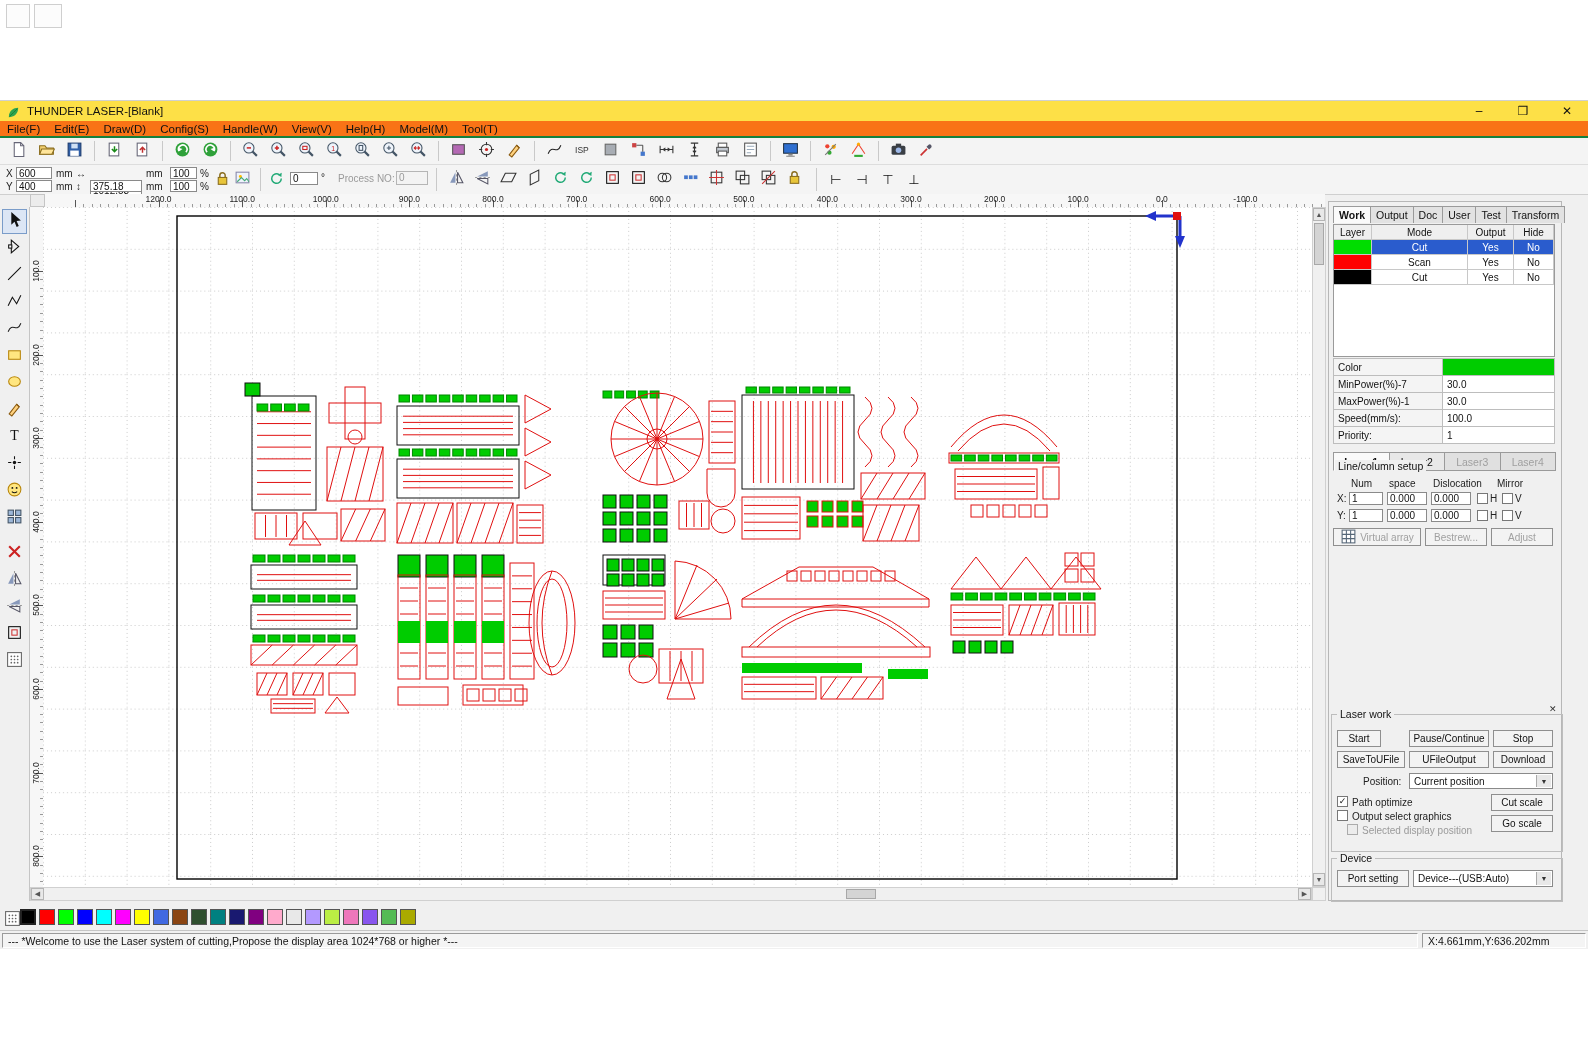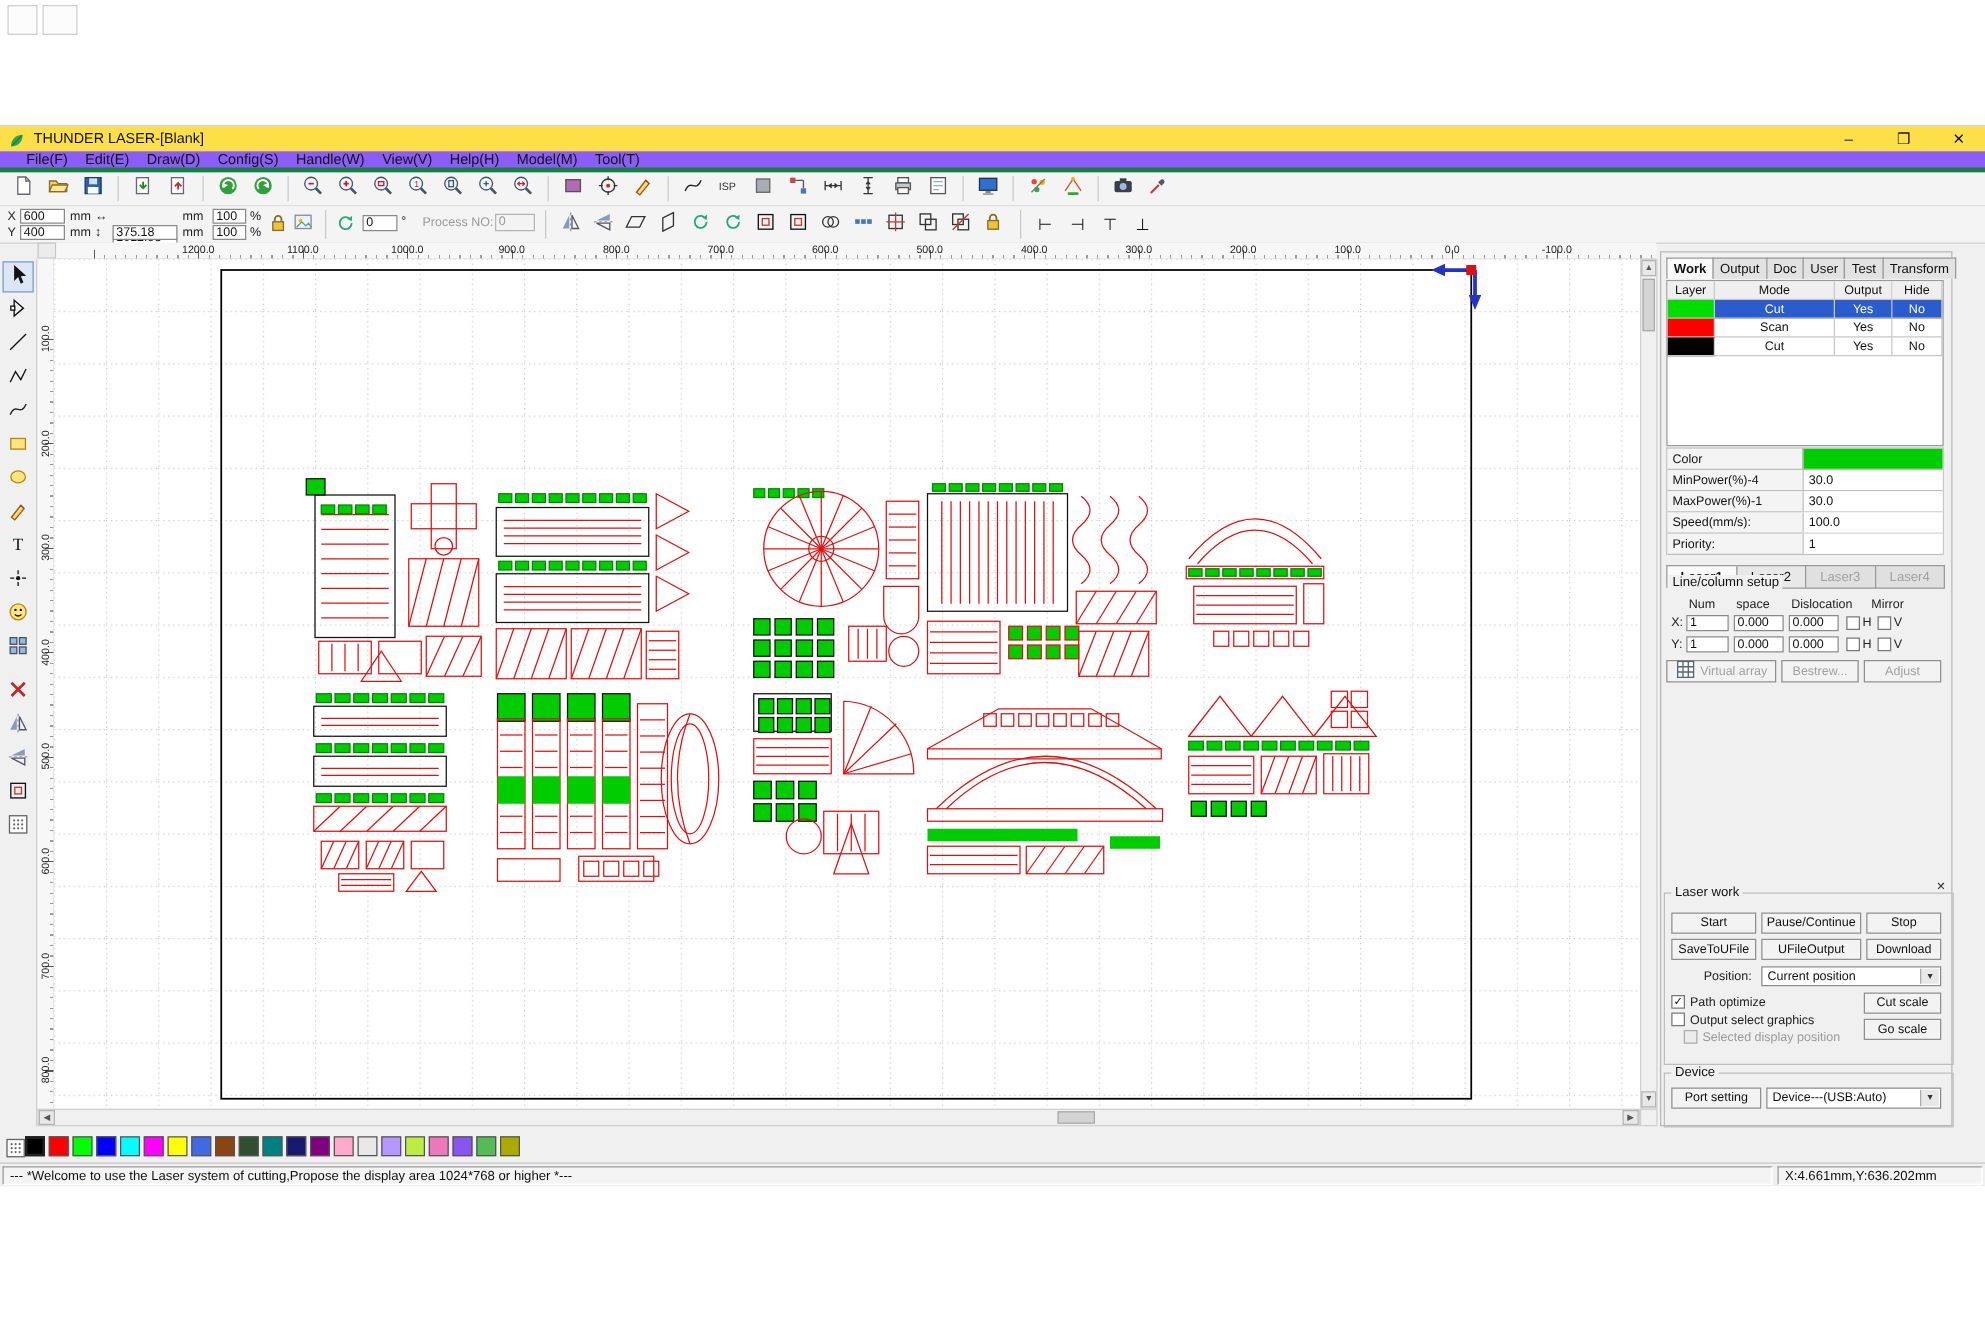--- a/index.html
+++ b/index.html
@@ -5,21 +5,21 @@
   html,body{margin:0;padding:0}
   body{width:1588px;height:1059px;background:#fff;font-family:"Liberation Sans",sans-serif;position:relative;overflow:hidden;color:#111}
   .abs{position:absolute}
   #win{position:absolute;left:0;top:100px;width:1588px;height:848px;background:#f0f0f0;border-top:1px solid #d0d0d0;box-sizing:border-box}
   
   #titlebar{position:absolute;left:0;top:0;width:100%;height:20px;background:#fde047;display:flex;align-items:center}
   #titlebar .ttext{font-size:11.5px;margin-left:6px}
   .winctl{position:absolute;right:10px;top:0;height:20px;display:flex;align-items:center;gap:22px}
   .winctl span{font-size:12px;width:22px;text-align:center;line-height:18px}
   
-  #menubar{position:absolute;left:0;top:20px;width:100%;height:17px;background:#8b5cf6;border-bottom:4px solid #15803d;display:flex;align-items:center;padding-left:14px;box-sizing:border-box}
+  #menubar{position:absolute;left:0;top:20px;width:100%;height:17px;background:#f97316;border-bottom:2px solid #15803d;display:flex;align-items:center;padding-left:0;box-sizing:border-box}
   .menu-item{font-size:11.5px;padding:1px 7px}
   
   #tb1{position:absolute;left:0;top:37px;width:100%;height:27px;background:#f4f4f4;border-bottom:1px solid #ddd;display:flex;align-items:center;padding-left:6px;box-sizing:border-box;gap:3px}
   .tbtn{width:25px;height:25px;display:flex;align-items:center;justify-content:center}
   .tsep{width:1px;height:20px;background:#c9c9c9;margin:0 4px}
   #tb2{position:absolute;left:0;top:64px;width:100%;height:29px;background:#f4f4f4;border-bottom:1px solid #cfcfcf}
   .lbl{position:absolute;font-size:10px;line-height:11px;color:#222}
   .lbl.dis{color:#9a9a9a}
   .inp{position:absolute;background:#fff;border:1px solid #8a8a8a;font-size:10px;line-height:11px;padding:0 2px;box-sizing:border-box;overflow:hidden;white-space:nowrap}
   .inp.dis{background:#f3f3f3;color:#9a9a9a;border-color:#b5b5b5}
@@ -1072,21 +1072,21 @@
           <div class="lt-cell" style="width: 46px;">Yes</div>
           <div class="lt-cell" style="width: 40px;">No</div>
         </div>
       </div>
     <div id="props">
         <div class="prop-row">
           <div class="prop-label">Color</div>
           <div class="prop-value" style="background: rgb(0, 204, 0); padding: 0px;"></div>
         </div>
         <div class="prop-row">
-          <div class="prop-label">MinPower(%)-4</div>
+          <div class="prop-label">MinPower(%)-7</div>
           <div class="prop-value">30.0</div>
         </div>
         <div class="prop-row">
           <div class="prop-label">MaxPower(%)-1</div>
           <div class="prop-value">30.0</div>
         </div>
         <div class="prop-row">
           <div class="prop-label">Speed(mm/s):</div>
           <div class="prop-value">100.0</div>
         </div>
@@ -1136,21 +1136,21 @@
         </div>
         <div class="btn dis" style="left: 162px; top: 58px; width: 62px; height: 18px; position: absolute;">
           <span>Adjust</span>
         </div>
       </div>
 
     <span style="position:absolute;left:220px;top:502px;font-size:9px;color:#333">✕</span>
     <div class="grp" style="left:2px;top:512px;width:230px;height:136px"></div>
     <span class="legend" style="left:8px;top:506px">Laser work</span>
     <div id="laserwork" style="position: absolute; left: 0px; top: 0px; width: 234px;">
-        <div class="btn" style="left: 8px; top: 528px; width: 68px; height: 17px; position: absolute;">Start</div>
+        <div class="btn" style="left: 8px; top: 528px; width: 44px; height: 17px; position: absolute;">Start</div>
         <div class="btn" style="left: 80px; top: 528px; width: 80px; height: 17px; position: absolute;">Pause/Continue</div>
         <div class="btn" style="left: 164px; top: 528px; width: 60px; height: 17px; position: absolute;">Stop</div>
         <div class="btn" style="left: 8px; top: 549px; width: 68px; height: 17px; position: absolute;">SaveToUFile</div>
         <div class="btn" style="left: 80px; top: 549px; width: 80px; height: 17px; position: absolute;">UFileOutput</div>
         <div class="btn" style="left: 164px; top: 549px; width: 60px; height: 17px; position: absolute;">Download</div>
         <span class="lbl" style="left: 34px; top: 574px; position: absolute;">Position:</span>
         <div class="sel" style="left: 80px; top: 571px; width: 144px; height: 16px; position: absolute;">
           <span>Current position</span>
           <span class="arrow">▼</span>
         </div>

